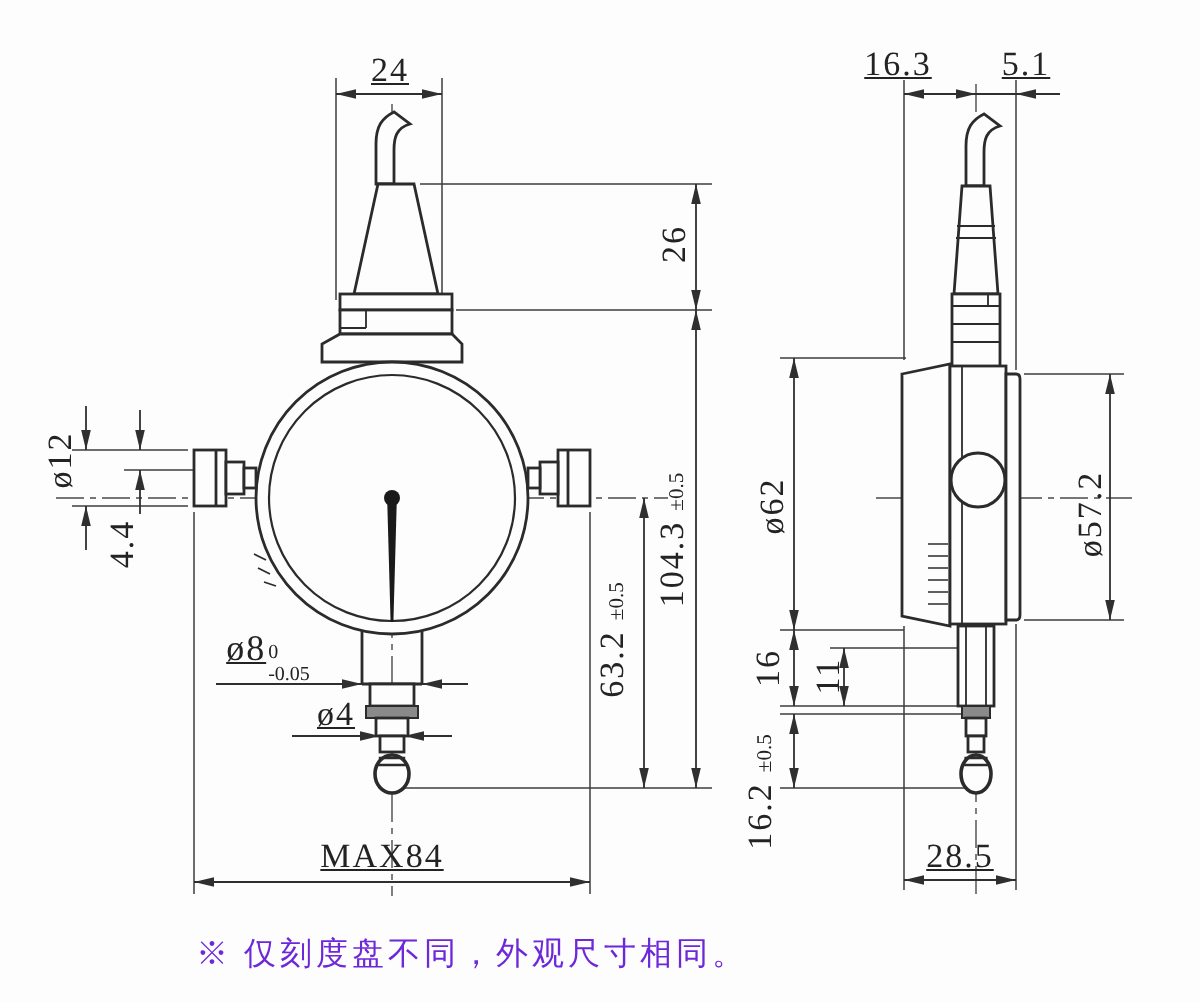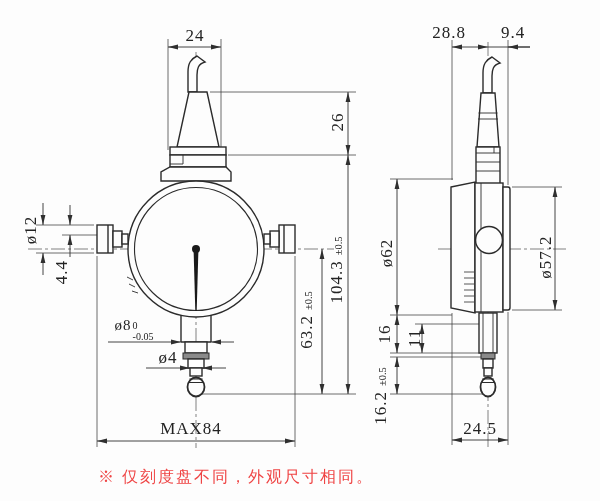--- a/index.html
+++ b/index.html
@@ -6,34 +6,34 @@
   .canvas{
     position:relative;width:600px;height:501px;background:#fdfdfd;
     font-family:"Liberation Serif","DejaVu Serif",serif;color:#222;
     overflow:hidden;
   }
   .canvas svg{position:absolute;left:0;top:0;}
   .dim{
     position:absolute;font-size:17px;line-height:1;white-space:nowrap;
     letter-spacing:1px;color:#232323;
   }
-  .hdim{transform:translate(-50%,-50%);}
+  .hdim{transform:translate(-50%,-50%);text-decoration:underline;}
   .vdim{
     transform:translate(-50%,-50%) rotate(-90deg);
     display:flex;align-items:baseline;gap:5px;
   }
   .tol{font-size:10.5px;letter-spacing:0;}
-  .big{font-size:15px;}
+  .big{font-size:18px;}
   .stack{
     display:inline-flex;flex-direction:column;font-size:10px;line-height:1.1;
     letter-spacing:0;vertical-align:1px;margin-left:1px;
   }
   .note{
     position:absolute;left:98px;top:467px;font-size:16px;letter-spacing:2px;
-    color:#ef4444;white-space:nowrap;
+    color:#6d28d9;white-space:nowrap;
   }
 </style>
 </head>
 <body>
 
 <div class="canvas">
 
   <svg width="600" height="501" viewBox="0 0 600 501">
     <defs>
       <marker id="arr" viewBox="0 0 10 6" refX="10" refY="3" markerWidth="10" markerHeight="6" markerUnits="userSpaceOnUse" orient="auto-start-reverse">
@@ -152,23 +152,23 @@
       <rect x="484" y="368" width="8" height="8" fill="#fdfdfd"></rect>
       <g>
         <ellipse cx="488" cy="387" rx="7.5" ry="9.5" fill="#fdfdfd" stroke-width="1.8"></ellipse>
         <path d="M481.4,382.5 H494.6 M482.2,379 H493.8" stroke-width="1.2"></path>
       </g>
     </g>
   </svg>
 
   <span class="dim hdim" style="left:195px;top:35px">24</span>
 
-  <span class="dim hdim" style="left:449px;top:32px">28.8</span>
-
-  <span class="dim hdim" style="left:513px;top:32px">9.4</span>
+  <span class="dim hdim" style="left:449px;top:32px">16.3</span>
+
+  <span class="dim hdim" style="left:513px;top:32px">5.1</span>
 
   <span class="dim vdim" style="left:337px;top:122px">
     <span>26</span>
   </span>
 
   <span class="dim vdim" style="left:336px;top:270px">
     <span>104.3</span>
     <span class="tol">±0.5</span>
   </span>
 
@@ -210,17 +210,17 @@
 
   <span class="dim vdim" style="left:414px;top:338px">
     <span>11</span>
   </span>
 
   <span class="dim vdim" style="left:380px;top:396px">
     <span>16.2</span>
     <span class="tol">±0.5</span>
   </span>
 
-  <span class="dim hdim" style="left:480px;top:428px">24.5</span>
+  <span class="dim hdim" style="left:480px;top:428px">28.5</span>
 
   <span class="note">※ 仅刻度盘不同，外观尺寸相同。</span>
 
 </div>
 
 </body></html>

